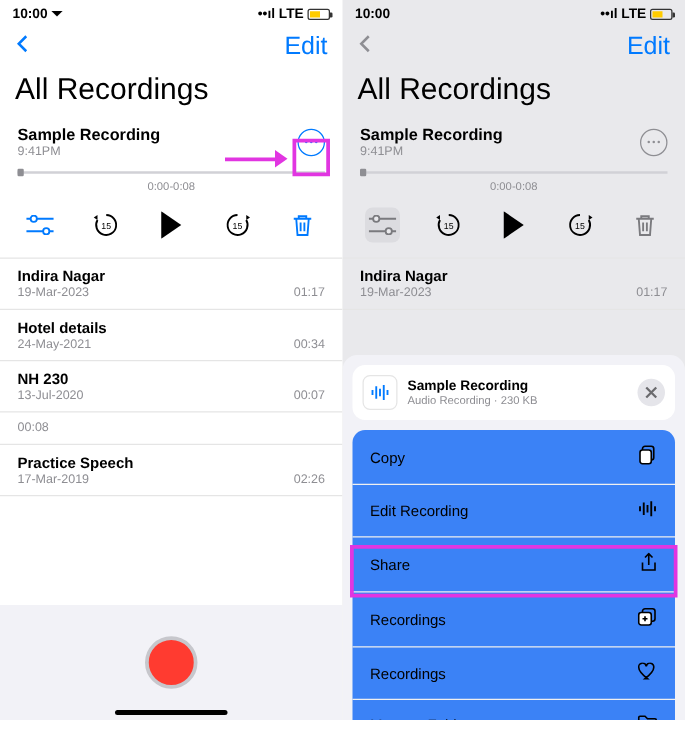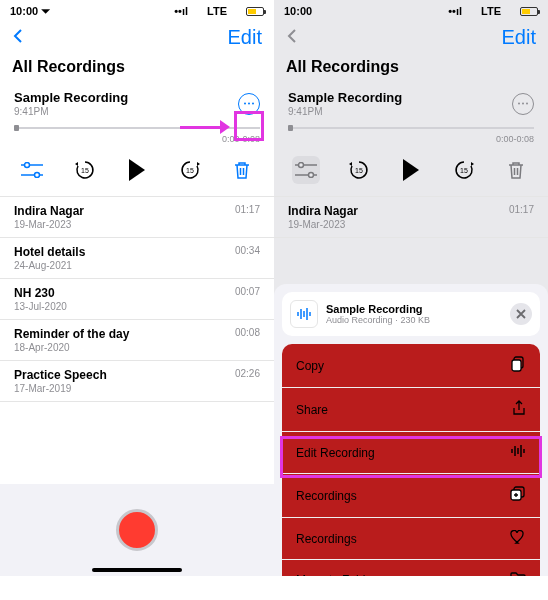--- a/index.html
+++ b/index.html
@@ -1,54 +1,54 @@
 <!DOCTYPE html>
 <html><head>
 <meta charset="utf-8">
 <style>
 *{margin:0;padding:0;box-sizing:border-box;font-family:-apple-system,Helvetica,Arial,sans-serif}
 body{width:548px;height:600px;display:flex;background:#fff}
 .pane{width:274px;height:576px;position:relative;overflow:hidden;display:flex;flex-direction:column}
 .pane.right{background:#e9e9ec}
 .statusbar{height:22px;display:flex;justify-content:space-between;align-items:center;padding:0 10px;font-size:11px;font-weight:600}
-.lte{display:flex;align-items:center;gap:19px}
+.lte{display:flex;align-items:center;gap:3px}
 .nav{height:30px;display:flex;justify-content:space-between;align-items:center;padding:0 12px;font-size:20px;color:#007aff}
-.title{font-size:16px;font-weight:700;padding:6px 12px 10px}
+.title{font-size:24px;font-weight:400;padding:6px 12px 10px}
 .sel{padding:4px 14px 2px}
 .sel-title{font-size:13px;font-weight:600}
 .sel-time{font-size:10px;color:#8e8e93;margin-top:1px}
 .sel-row{display:flex;justify-content:space-between;align-items:center}
 .more-btn{width:22px;height:22px;border-radius:50%;border:1px solid #007aff;display:flex;align-items:center;justify-content:center;color:#007aff;cursor:pointer}
 .more-btn.grey{border-color:#8e8e93;color:#8e8e93}
 .wave{padding:8px 14px 0}
 .track{height:2px;background:#d1d1d6;position:relative}
 .track::before{content:'';position:absolute;left:0;top:-2px;width:5px;height:6px;background:#8e8e93;border-radius:1px}
-.times{display:flex;justify-content:flex-end;font-size:9px;color:#8e8e93;margin-top:5px}
+.times{display:flex;justify-content:center;font-size:9px;color:#8e8e93;margin-top:5px}
 .controls{display:flex;justify-content:space-between;align-items:center;padding:12px 18px}
 .icobtn{width:28px;height:28px;display:flex;align-items:center;justify-content:center}
 .list{border-top:1px solid #e5e5e5}
-.item{padding:7px 14px;border-bottom:1px solid #e5e5e5;display:flex;justify-content:space-between;align-items:flex-start}
+.item{padding:7px 14px;border-bottom:1px solid #e5e5e5;display:flex;justify-content:space-between;align-items:flex-end}
 .item-name{font-size:12px;font-weight:600}
 .item-date{font-size:10px;color:#8e8e93;margin-top:1px}
 .item-dur{font-size:10px;color:#8e8e93}
 .recbar{height:92px;background:#f2f2f7;display:flex;align-items:center;justify-content:center;margin-top:auto}
 .recbtn{width:42px;height:42px;border-radius:50%;border:3px solid #c7c7cc;background:#ff3b30}
 .homebar{position:absolute;bottom:4px;left:50%;transform:translateX(-50%);width:90px;height:4px;background:#000;border-radius:2px}
 .highlight-box{border:3px solid #e135e1}
 .more-hl{position:absolute;right:10px;top:111px;width:30px;height:30px}
 .arrow{position:absolute;right:44px;top:120px;width:50px;height:14px;display:flex;align-items:center}
 .arrow-line{width:40px;height:3px;background:#e135e1}
 .arrow-head{width:0;height:0;border-left:10px solid #e135e1;border-top:7px solid transparent;border-bottom:7px solid transparent}
 .sheet{position:absolute;left:0;right:0;bottom:0;top:284px;background:#f2f2f7;border-radius:12px 12px 0 0;padding:8px;display:flex;flex-direction:column;gap:8px}
 .sheet-hdr{background:#fff;border-radius:10px;padding:8px;display:flex;align-items:center;gap:8px}
 .sheet-ico{width:28px;height:28px;border-radius:6px;border:1px solid #e5e5e5;display:flex;align-items:center;justify-content:center;color:#007aff}
 .sheet-h-title{font-size:11px;font-weight:600}
 .sheet-h-sub{font-size:9px;color:#8e8e93}
 .sheet-close{margin-left:auto;width:22px;height:22px;border-radius:50%;background:#e5e5ea;display:flex;align-items:center;justify-content:center;color:#6b6b6e;font-size:12px}
-.menu{background:#b91c1c;border-radius:10px}
+.menu{background:#3b82f6;border-radius:10px}
 .menu-row{display:flex;justify-content:space-between;align-items:center;padding:12px 14px;border-bottom:1px solid #efeff0;font-size:12px}
 .menu-row:last-child{border-bottom:none}
 .edit-hl{position:absolute;left:6px;right:6px;top:436px;height:42px;z-index:5}
 .right .item{background:#e9e9ec}
 .batt{display:inline-block;width:18px;height:9px;border:1px solid #333;border-radius:2px;position:relative}
 .batt::after{content:'';position:absolute;right:-3px;top:2px;width:2px;height:4px;background:#333;border-radius:0 1px 1px 0}
 .batt::before{content:'';position:absolute;left:1px;top:1px;width:8px;height:5px;background:#ffcc00}
 </style>
 </head>
 <body>
@@ -135,36 +135,32 @@
     <div class="item">
         <div>
           <div class="item-name">Indira Nagar</div>
           <div class="item-date">19-Mar-2023</div>
         </div>
         <div class="item-dur">01:17</div>
       </div>
     <div class="item">
         <div>
           <div class="item-name">Hotel details</div>
-          <div class="item-date">24-Aug-2021</div>
+          <div class="item-date">24-May-2021</div>
         </div>
         <div class="item-dur">00:34</div>
       </div>
     <div class="item">
         <div>
           <div class="item-name">NH 230</div>
           <div class="item-date">13-Jul-2020</div>
         </div>
         <div class="item-dur">00:07</div>
       </div>
     <div class="item">
-        <div>
-          <div class="item-name">Reminder of the day</div>
-          <div class="item-date">18-Apr-2020</div>
-        </div>
         <div class="item-dur">00:08</div>
       </div>
     <div class="item">
         <div>
           <div class="item-name">Practice Speech</div>
           <div class="item-date">17-Mar-2019</div>
         </div>
         <div class="item-dur">02:26</div>
       </div>
   </div>
@@ -293,36 +289,36 @@
 
     <div class="menu">
       <div class="menu-row">
           <span>Copy</span>
           <span><svg width="16" height="16" viewBox="0 0 16 16" fill="none" stroke="#000" stroke-width="1.3">
               <rect x="4" y="1" width="9" height="11" rx="2"></rect>
               <rect x="2" y="4" width="9" height="11" rx="2" fill="#fff"></rect>
             </svg></span>
         </div>
       <div class="menu-row">
-          <span>Share</span>
-          <span><svg width="14" height="16" viewBox="0 0 14 16" fill="none" stroke="#000" stroke-width="1.3">
-              <path d="M7 1v9M4 4l3-3 3 3M2 8v6h10V8"></path>
-            </svg></span>
-        </div>
-      <div class="menu-row">
           <span>Edit Recording</span>
           <span><svg width="16" height="14" viewBox="0 0 16 14" stroke="#000" stroke-width="1.5">
               <line x1="2" y1="5" x2="2" y2="9"></line>
               <line x1="5" y1="2" x2="5" y2="12"></line>
               <line x1="8" y1="4" x2="8" y2="10"></line>
               <line x1="11" y1="1" x2="11" y2="13"></line>
               <line x1="14" y1="5" x2="14" y2="9"></line>
             </svg></span>
         </div>
       <div class="menu-row">
+          <span>Share</span>
+          <span><svg width="14" height="16" viewBox="0 0 14 16" fill="none" stroke="#000" stroke-width="1.3">
+              <path d="M7 1v9M4 4l3-3 3 3M2 8v6h10V8"></path>
+            </svg></span>
+        </div>
+      <div class="menu-row">
           <span>Recordings</span>
           <span><svg width="16" height="16" viewBox="0 0 16 16" fill="none" stroke="#000" stroke-width="1.3">
               <rect x="4" y="1" width="10" height="10" rx="2"></rect>
               <rect x="1" y="4" width="10" height="10" rx="2" fill="#fff"></rect>
               <path d="M6 7v4M4 9h4"></path>
             </svg></span>
         </div>
       <div class="menu-row">
           <span>Recordings</span>
           <span><svg width="16" height="14" viewBox="0 0 16 14" fill="none" stroke="#000" stroke-width="1.3">

